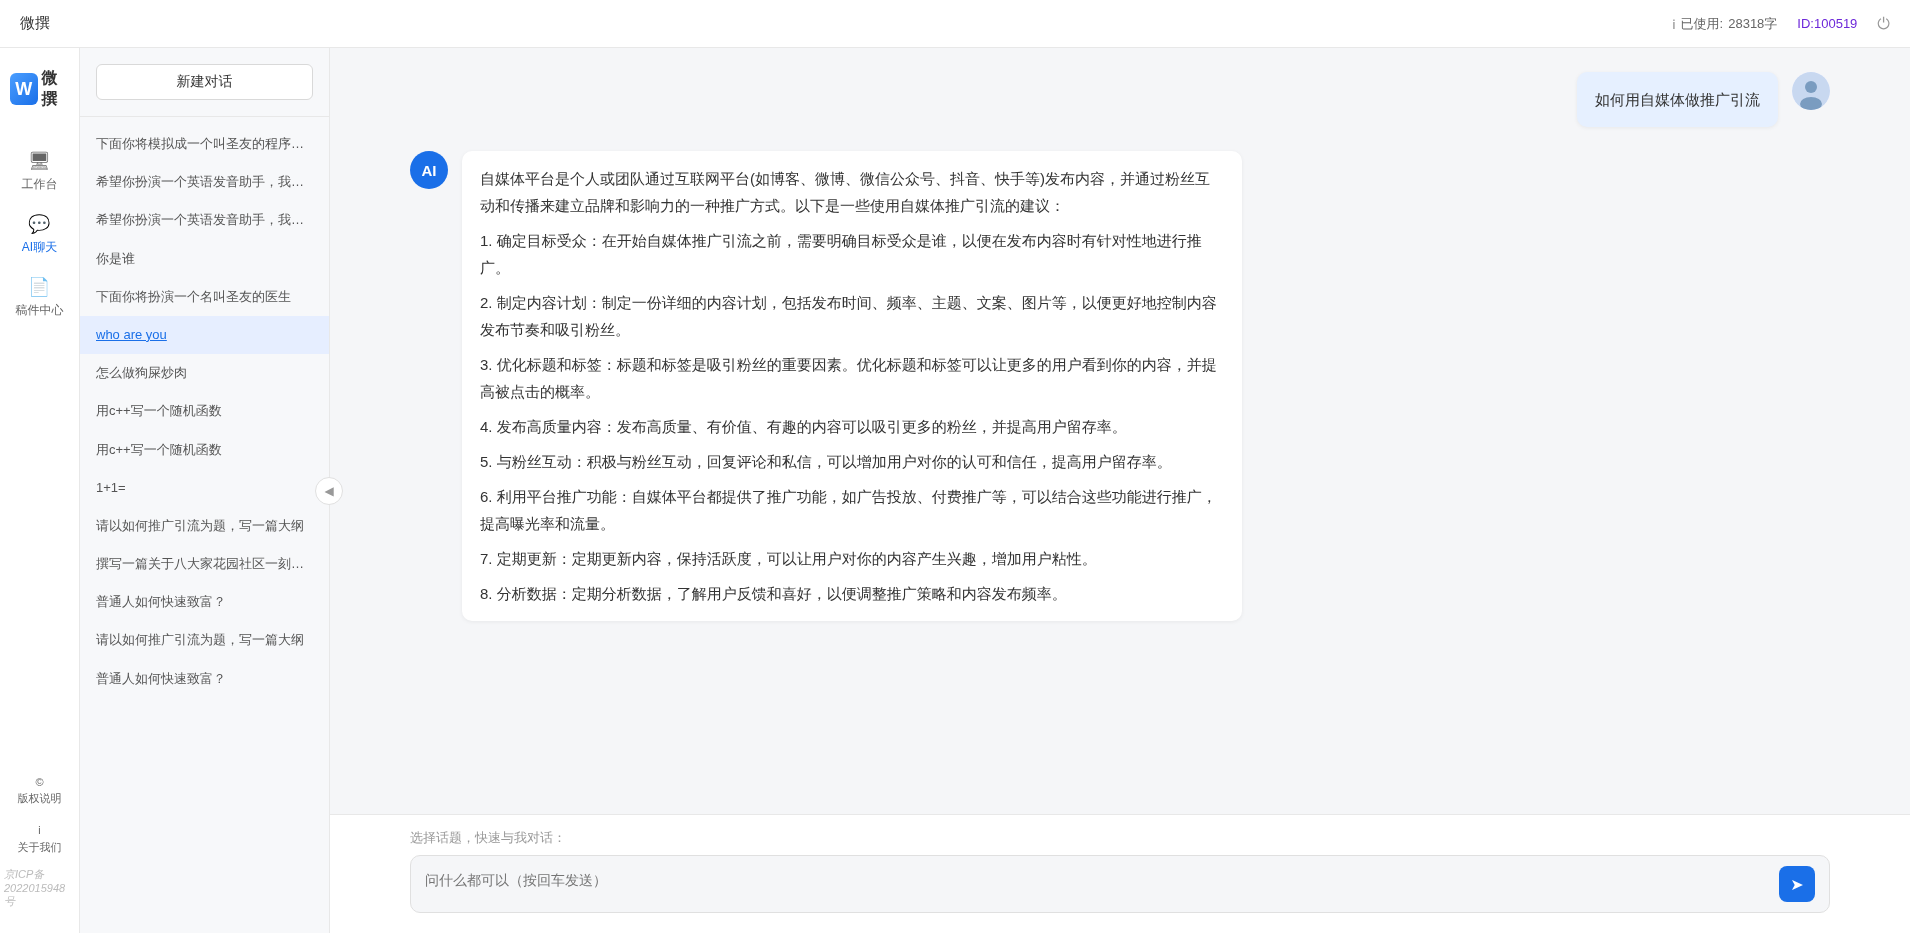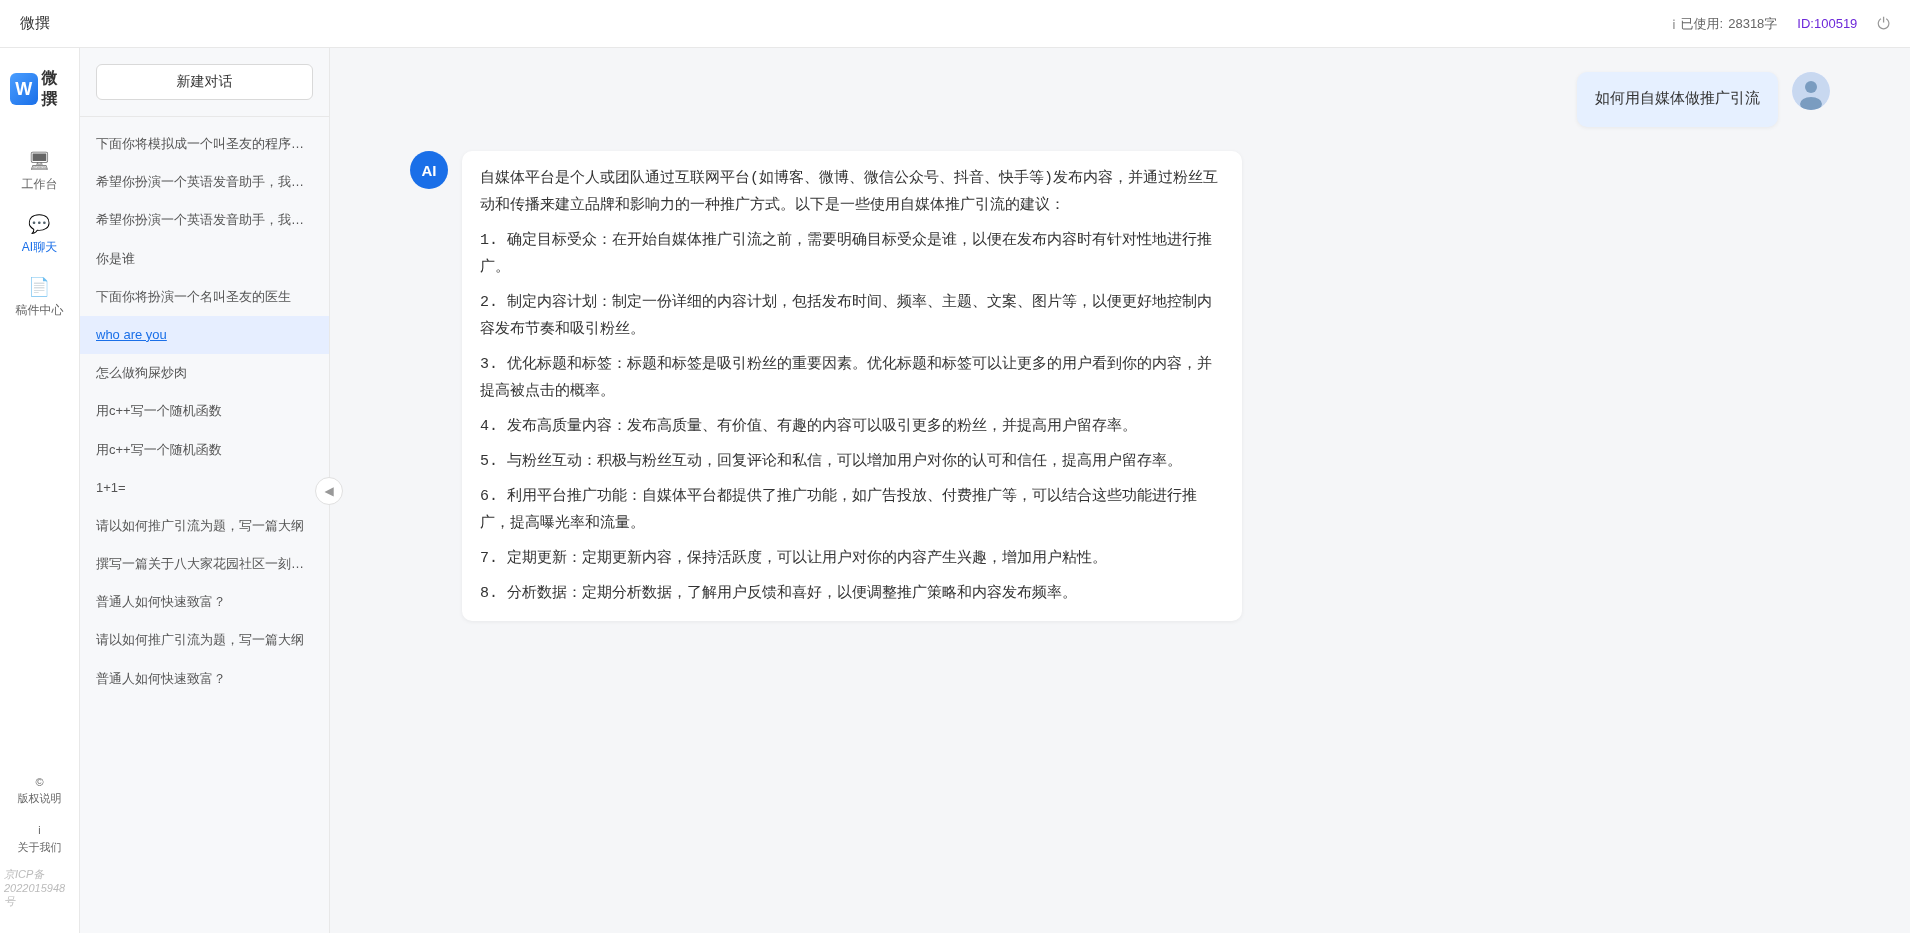--- a/index.html
+++ b/index.html
@@ -244,21 +244,20 @@
     }
     .message-bubble {
       max-width: 780px;
       background: #fff;
       border-radius: 10px;
       padding: 14px 18px;
       font-size: 14px;
       line-height: 1.7;
       color: #333;
       box-shadow: 0 1px 4px rgba(0,0,0,0.06);
-      font-family: Liberation Mono, monospace;
     }
     .message-bubble.user-bubble {
       background: #e6f0ff;
       color: #333;
     }
     .message-text {
       font-size: 15px;
       line-height: 1.8;
       color: #333;
     }
@@ -426,14 +425,23 @@
             <p>5. 与粉丝互动：积极与粉丝互动，回复评论和私信，可以增加用户对你的认可和信任，提高用户留存率。</p>
             <p>6. 利用平台推广功能：自媒体平台都提供了推广功能，如广告投放、付费推广等，可以结合这些功能进行推广，提高曝光率和流量。</p>
             <p>7. 定期更新：定期更新内容，保持活跃度，可以让用户对你的内容产生兴趣，增加用户粘性。</p>
             <p>8. 分析数据：定期分析数据，了解用户反馈和喜好，以便调整推广策略和内容发布频率。</p>
           </div>
         </div>
       </div>
 
     </div>
 
+    <div class="input-area">
+      <div class="quick-topics">选择话题，快速与我对话：</div>
+      <div class="input-box-wrap">
+        <textarea class="input-box" rows="1" placeholder="问什么都可以（按回车发送）" style=""></textarea>
+        <div class="send-btn">
+          <span class="send-icon">➤</span>
+        </div>
+      </div>
+    </div>
   </div>
 </div>
 
 </body></html>

